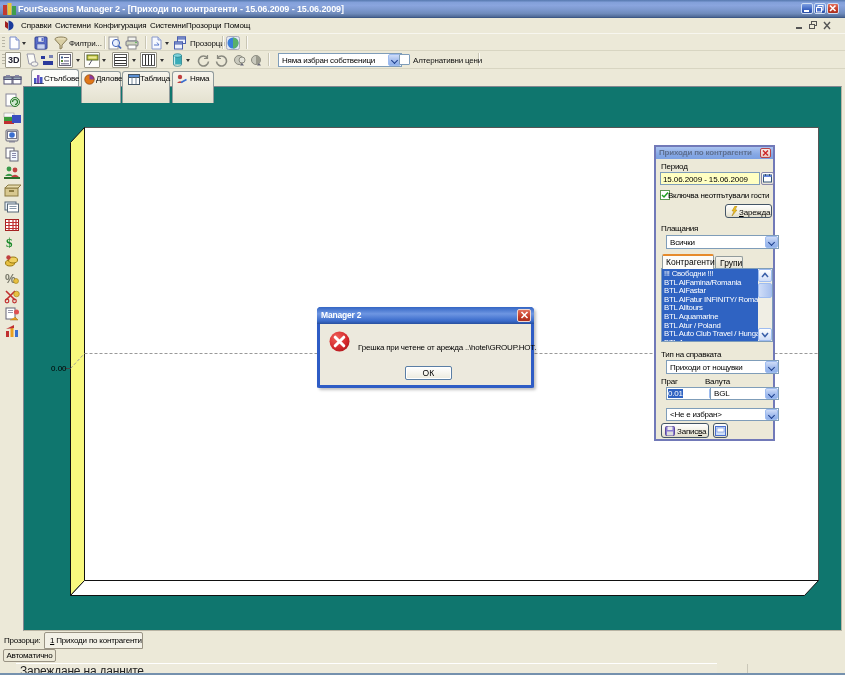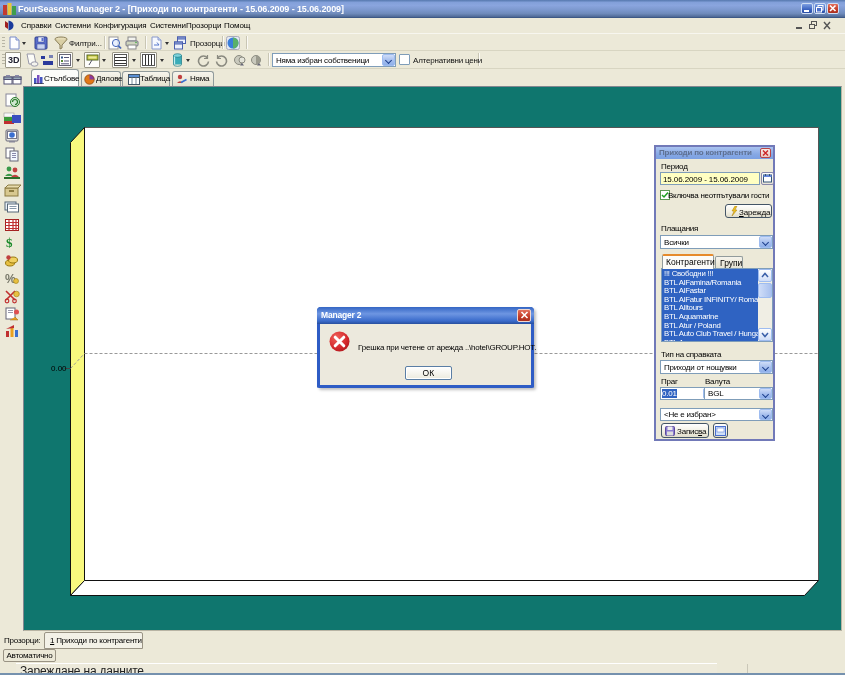--- a/index.html
+++ b/index.html
@@ -28,28 +28,28 @@
 .tsep { position:absolute; top:2px; width:1px; height:13px; background:#c9c6b4; box-shadow:1px 0 0 #fbfaf6; }
 .grip { position:absolute; left:2px; top:3px; width:3px; height:12px;
   background-image:repeating-linear-gradient(180deg,#b8b5a5 0,#b8b5a5 1px,transparent 1px,transparent 3px); }
 .dd { position:absolute; width:0; height:0; border-left:2.5px solid transparent; border-right:2.5px solid transparent; border-top:3px solid #333; }
 .tbtext { position:absolute; font-size:8px; letter-spacing:-0.2px; color:#111; }
 .tbtn { position:absolute; background:#fdfdfb; border:1px solid #9a9787; border-radius:1px; }
 
 
 .mtab { position:absolute; border:1px solid #919b9c; border-bottom:none; border-radius:3px 3px 0 0; font-size:8px; letter-spacing:-0.2px; color:#000; }
 .mtab.active { background:#fcfcf9; top:69px; height:17px; z-index:3;padding-left:36px; }
-.mtab.inactive { background:linear-gradient(180deg,#f6f4ec,#e4e1cf); top:71px; height:15px; z-index:1;padding-left:20px; }
+.mtab.inactive { background:linear-gradient(180deg,#f6f4ec,#e4e1cf); top:71px; height:32px; z-index:1;padding-left:20px; }
 
 
 #client { position:absolute; left:23px; top:86px; width:819px; height:545px; background:#0f766e; border-left:1px solid #828790; border-top:1px solid #828790; border-right:1px solid #b8b4a4; border-bottom:1px solid #b8b4a4; }
 
 
 .xpbtn { position:absolute; border:1px solid #456; border-radius:3px; background:linear-gradient(180deg,#ffffff,#f2f0e4 55%,#e0ddcb); font-size:8px; letter-spacing:-0.2px; color:#000; }
-.combo { position:absolute; background:#fff; border:1px solid #7f9db9; font-size:8px; letter-spacing:-0.2px; color:#000; white-space:nowrap; }
+.combo { position:absolute; background:#fff; border:1px solid #7f9db9; font-size:8px; letter-spacing:-0.2px; color:#000; white-space:nowrap;margin-left:6px; }
 .combo .arrowbtn { position:absolute; right:0px; top:0px; bottom:0px; width:13px; border-radius:2px;
   background:linear-gradient(180deg,#cfddf8,#a8c0ee 50%,#8fb0ea); border:1px solid #9ebcf0; }
 .combo .arrowbtn:after { content:""; position:absolute; left:3px; top:2.5px; width:4px; height:4px;
   border-right:1.6px solid #1c3e8c; border-bottom:1.6px solid #1c3e8c; transform:rotate(45deg); }
 .lbl { position:absolute; font-size:8px; letter-spacing:-0.25px; color:#000; white-space:nowrap; }
 
 
 #panel { position:absolute; left:654px; top:145px; width:121px; height:296px; background:#ECE9D8; border:2px solid #7179b8; }
 #paneltitle { position:absolute; left:0; top:0; width:117px; height:12px;
   background:linear-gradient(180deg,#aac3f0,#86a8e4 60%,#7ba0e2); color:#5d6f91; font-weight:bold; font-size:8px; letter-spacing:-0.2px; line-height:12px; padding-left:3px; }

